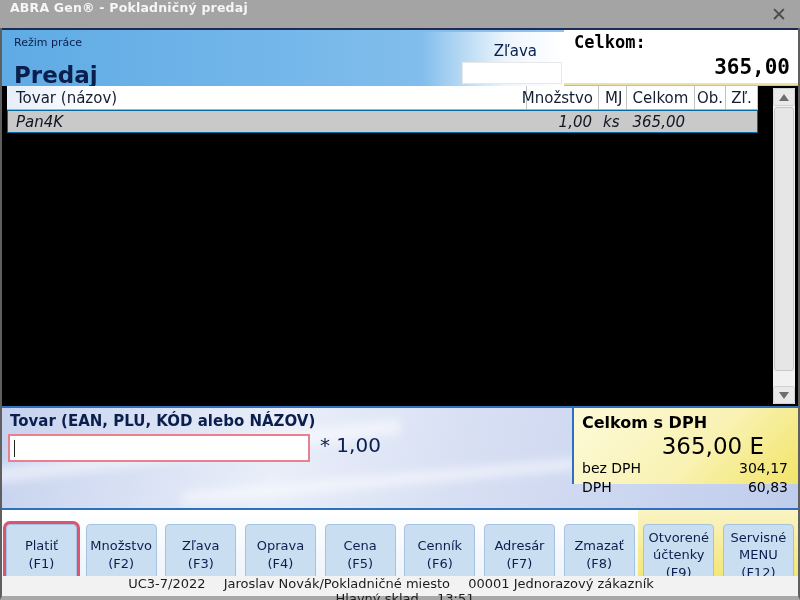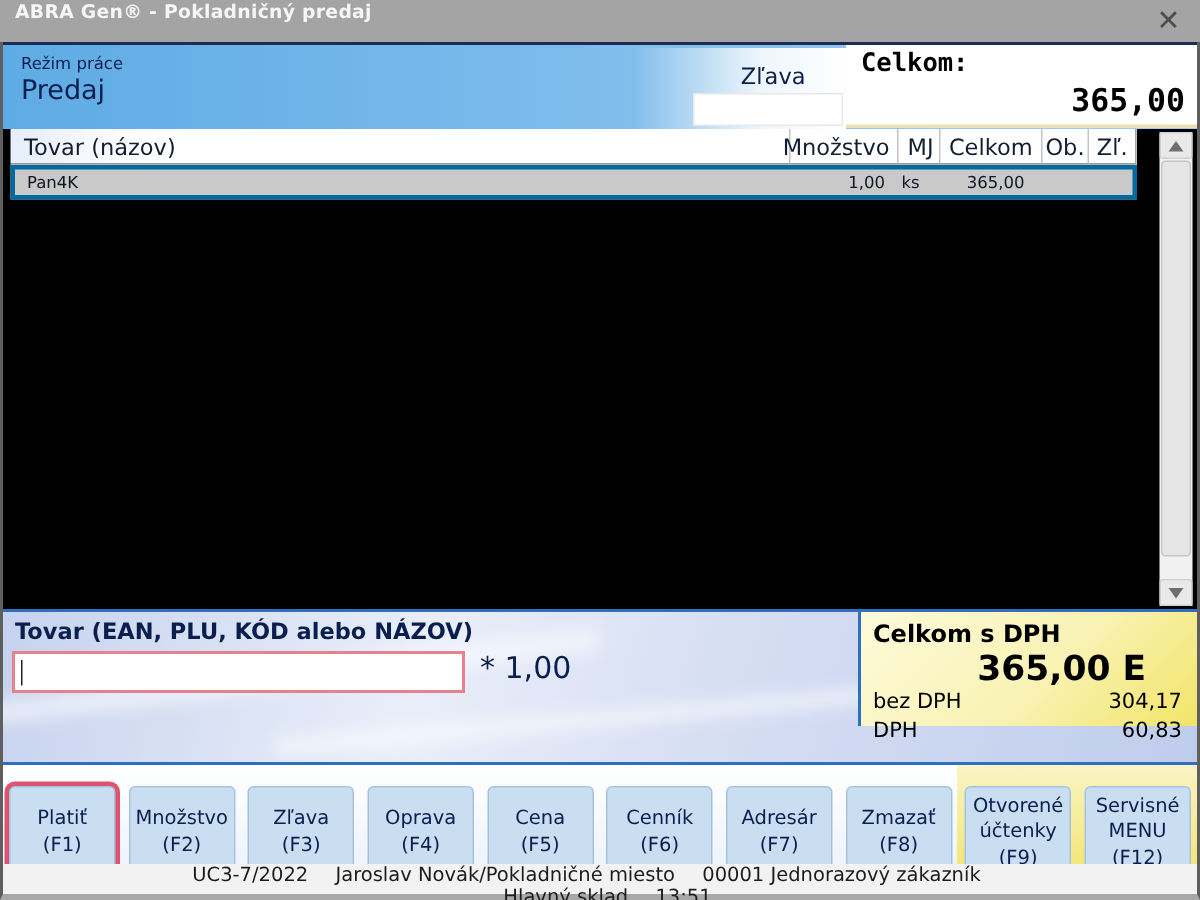--- a/index.html
+++ b/index.html
@@ -19,21 +19,21 @@
   .bodyarea { position:absolute; top:28px; left:0; width:800px; height:572px;
     border-left:2px solid #5f5f5f; border-right:2px solid #5f5f5f; border-bottom:4px solid #a8a8a8;
     background:#ffffff; }
 
   
   .band { position:absolute; top:0; left:0; width:796px; height:58px;
     border-top:2px solid #1d2c55;
     background:linear-gradient(90deg,#5fabe5 0%,#74b7ea 35%,#8fc4ee 70%,#a3ccf0 100%); }
   .band .mode { position:absolute; left:12px; top:6px; color:#0a1f4e; }
   .band .mode-label { font-size:11px; }
-  .band .mode-value { font-size:18px; font-weight:normal; margin-top:1px; }
+  .band .mode-value { font-size:23px; font-weight:bold; margin-top:13px; }
   .zlava-fade { position:absolute; left:420px; top:2px; width:142px; height:56px;
     background:linear-gradient(90deg,rgba(255,255,255,0) 0%,rgba(255,255,255,.85) 60%,#ffffff 100%); }
   .zlava-label { position:absolute; left:430px; top:12px; width:105px; text-align:right;
     color:#0a1f4e; font-size:15px; }
   .zlava-input { position:absolute; left:460px; top:32px; width:100px; height:22px;
     background:#ffffff; border:1px solid #e8e8e8; font-size:14px; padding:0 4px; }
   .total-box { position:absolute; right:0; top:0; width:234px; height:55px; background:#ffffff;
     border-bottom:2px solid #ece1a8; font-family:"DejaVu Sans Mono","Liberation Mono",monospace; color:#000; }
   .total-box .tlabel { font-weight:bold; font-size:17px; padding:2px 0 0 10px; }
   .total-box .tvalue { font-weight:bold; font-size:21px; text-align:right; padding-right:8px; margin-top:3px; }
@@ -49,21 +49,21 @@
     color:#141e33; font-size:15px; align-items:center; }
   .thead .hc { height:100%; display:flex; align-items:center; }
   .thead .hc + .hc { border-left:1px solid #c4c4c4; }
   .hc.c-name { padding-left:9px; }
   .hc.c-qty { justify-content:flex-end; padding-right:5px; }
   .hc.c-mj { padding-left:6px; }
   .hc.c-total { justify-content:center; }
   .hc.c-ob, .hc.c-zl { justify-content:center; }
   .trow { position:absolute; left:5px; top:24px; width:751px; height:23px;
     display:grid; grid-template-columns:1fr 72px 28px 68px 31px 32px;
-    background:#c9c9c9; border:3px solid #0369a1; color:#101522; font-size:11px; align-items:center; }
+    background:#c9c9c9; border:1px solid #0369a1; color:#101522; font-size:15px; align-items:center;font-style:italic; }
   .trow .tc { height:100%; display:flex; align-items:center; }
   .tc.c-name { padding-left:8px; }
   .tc.c-qty { justify-content:flex-end; padding-right:6px; }
   .tc.c-mj { padding-left:5px; }
   .tc.c-total { justify-content:flex-end; padding-right:9px; }
 
   
   .vscroll { position:absolute; right:3px; top:60px; width:22px; height:316px;
     background:#f1f1f1; }
   .sbtn { position:absolute; left:0; width:22px; height:18px; background:#e9e9e9;
@@ -89,21 +89,21 @@
     background:#ffffff; border:2px solid #e8808e; }
   .entry-box input { position:absolute; inset:0; border:none; outline:none; width:100%; height:100%;
     font-size:15px; padding:0 4px; background:transparent; }
   .caret { position:absolute; left:4px; top:4px; width:1px; height:17px; background:#222; }
   .multiplier { position:absolute; left:318px; top:25px; font-size:20px; color:#0a1f4e; }
 
   .totals-panel { position:absolute; right:0; top:0; width:226px; height:76px;
     border-left:2px solid #2e6fc0;
     background:linear-gradient(135deg,#fdfad9 0%,#f9f2b4 55%,#f2e468 100%); color:#000; }
   .tp-title { font-size:16px; font-weight:bold; padding:5px 0 0 8px; }
-  .tp-total { font-size:23px; font-weight:bold; text-align:right; padding-right:34px; margin-top:1px; }
+  .tp-total { font-size:23px; font-weight:normal; text-align:right; padding-right:34px; margin-top:1px; }
   .tp-row { display:flex; justify-content:space-between; font-size:14px; padding:0 10px 0 8px; line-height:19px; }
 
   
   .btnbar { position:absolute; left:0; top:482px; width:796px; height:66px;
     background:linear-gradient(#ffffff,#eef4fc); }
   .yellow-back { position:absolute; left:636px; right:0; top:0; bottom:0;
     background:linear-gradient(#faf4c4,#f3e678); }
   .btnrow { position:absolute; inset:0; display:flex; justify-content:space-between;
     align-items:center; padding:0 4px;margin-top:24px; }
   .fbtn { flex:0 0 71px; height:62px; background:#cadef2;

